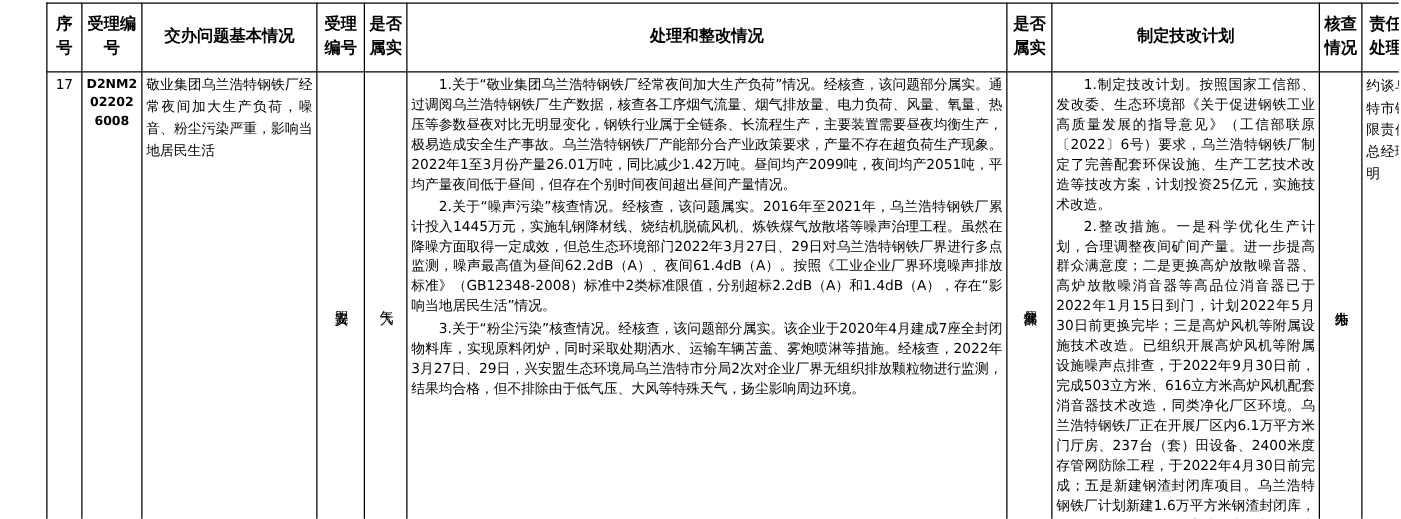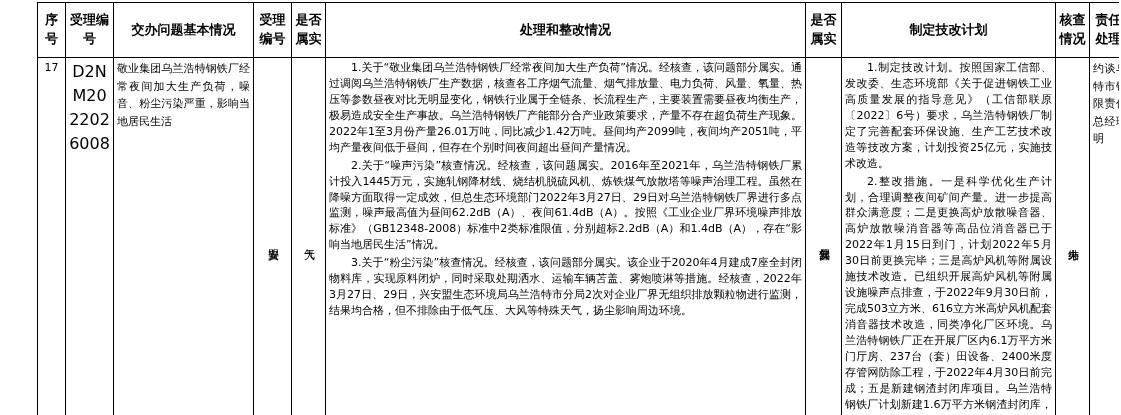--- a/index.html
+++ b/index.html
@@ -80,24 +80,25 @@
     font-size: 11px;
   }
   .para {
     margin: 0 0 2px 0;
     text-indent: 2em;
   }
   .seq-num {
     font-size: 12px;
   }
   .code-text {
-    font-size: 16px;
+    font-size: 10px;
     word-break: break-all;
     text-align: center;
     line-height: 1.5;
+    font-weight: bold;
   }
   .basic-text {
     font-size: 11px;
     text-align: justify;
     line-height: 1.6;
     font-family: Liberation Serif, serif;
   }
   .resp-text {
     font-size: 11px;
     text-align: justify;

